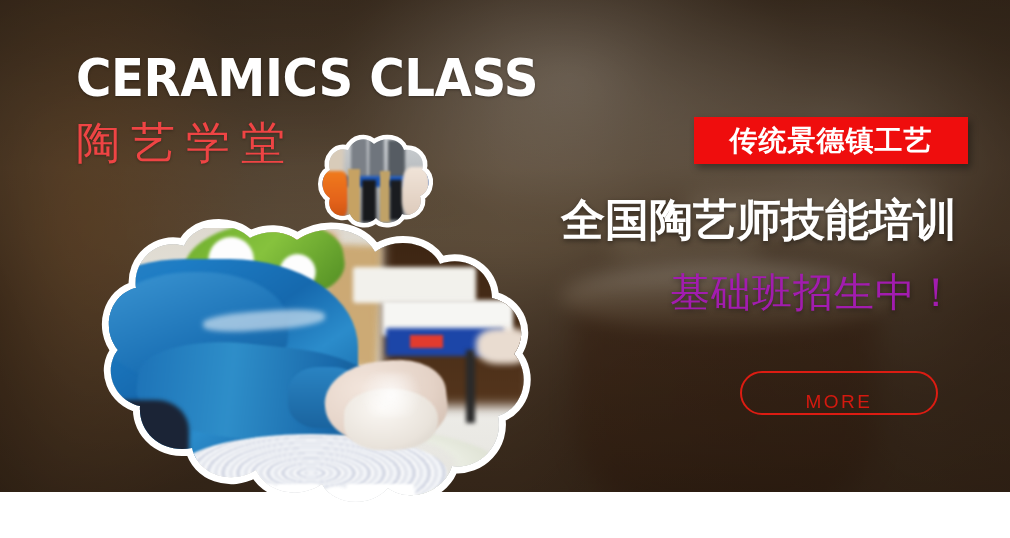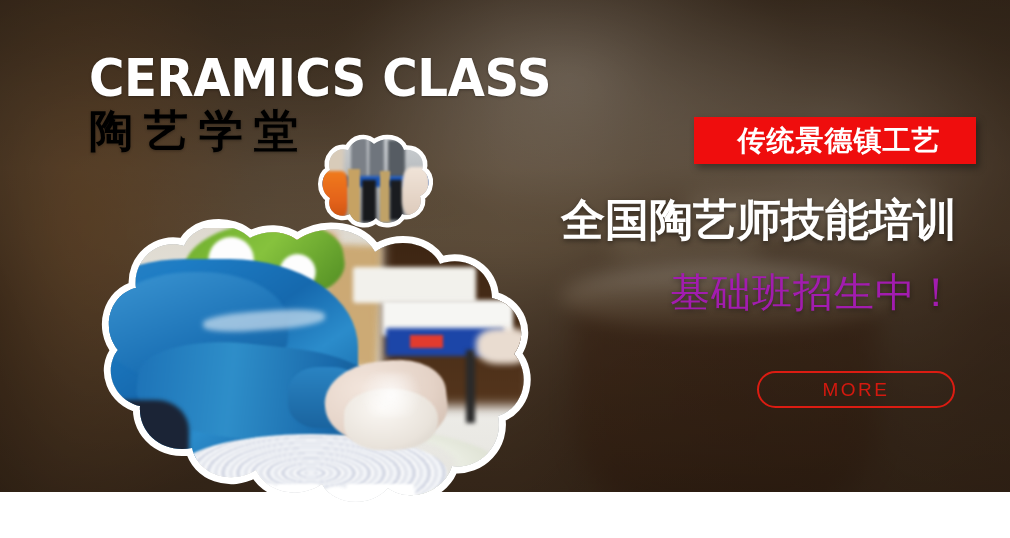--- a/index.html
+++ b/index.html
@@ -97,62 +97,61 @@
     left: 0;
     top: 492px;
     width: 1010px;
     height: 46px;
     background: #ffffff;
   }
 
   
   .title-block {
     position: absolute;
-    left: 89px;
+    left: 76px;
     top: 52px;
     z-index: 6;
   }
   .title-en {
     font-family: "DejaVu Sans", "Liberation Sans", sans-serif;
     font-weight: bold;
     font-size: 52px;
     line-height: 1.0;
     letter-spacing: -0.5px;
     color: #ffffff;
     text-shadow: 0 1px 3px rgba(0,0,0,.35);
     transform: scaleX(.93);
     transform-origin: left center;
     white-space: nowrap;
   }
   .title-cn {
-    margin-top: 4px;
+    margin-top: 16px;
     font-family: "Liberation Sans", "DejaVu Sans", sans-serif;
-    font-weight: 700;
+    font-weight: 400;
     font-size: 44px;
     line-height: 1.05;
     letter-spacing: 11px;
-    color: #000000;
+    color: #ef4444;
     text-shadow: 0 1px 3px rgba(0,0,0,.30);
     white-space: nowrap;
   }
 
   
   .red-tag {
     position: absolute;
     left: 694px;
     top: 117px;
     width: 274px;
     height: 47px;
     z-index: 6;
     background: #ef0d0d;
     box-shadow: 3px 4px 7px rgba(0,0,0,.35);
     display: flex;
     align-items: center;
     justify-content: center;
-    padding-left: 8px;
   }
   .red-tag-text {
     font-family: "Liberation Sans", "DejaVu Sans", sans-serif;
     font-weight: bold;
     font-size: 28px;
     letter-spacing: 1px;
     color: #ffffff;
     white-space: nowrap;
   }
 
@@ -182,31 +181,31 @@
     line-height: 1.0;
     letter-spacing: 1px;
     color: #a21caf;
     text-shadow: 0 2px 5px rgba(0,0,0,.40);
     white-space: nowrap;
   }
 
   
   .more-btn {
     position: absolute;
-    left: 757px;
+    left: 740px;
     top: 371px;
     width: 198px;
-    height: 37px;
+    height: 44px;
     z-index: 6;
     box-sizing: border-box;
     border: 2px solid #dc1c12;
     border-radius: 26px;
     background: transparent;
     display: flex;
-    align-items: center;
+    align-items: flex-end;
     justify-content: center;
     cursor: pointer;
   }
   .more-label {
     font-family: "Liberation Sans", "DejaVu Sans", sans-serif;
     font-size: 19px;
     font-weight: 400;
     letter-spacing: 2.5px;
     color: #d4190f;
   }

